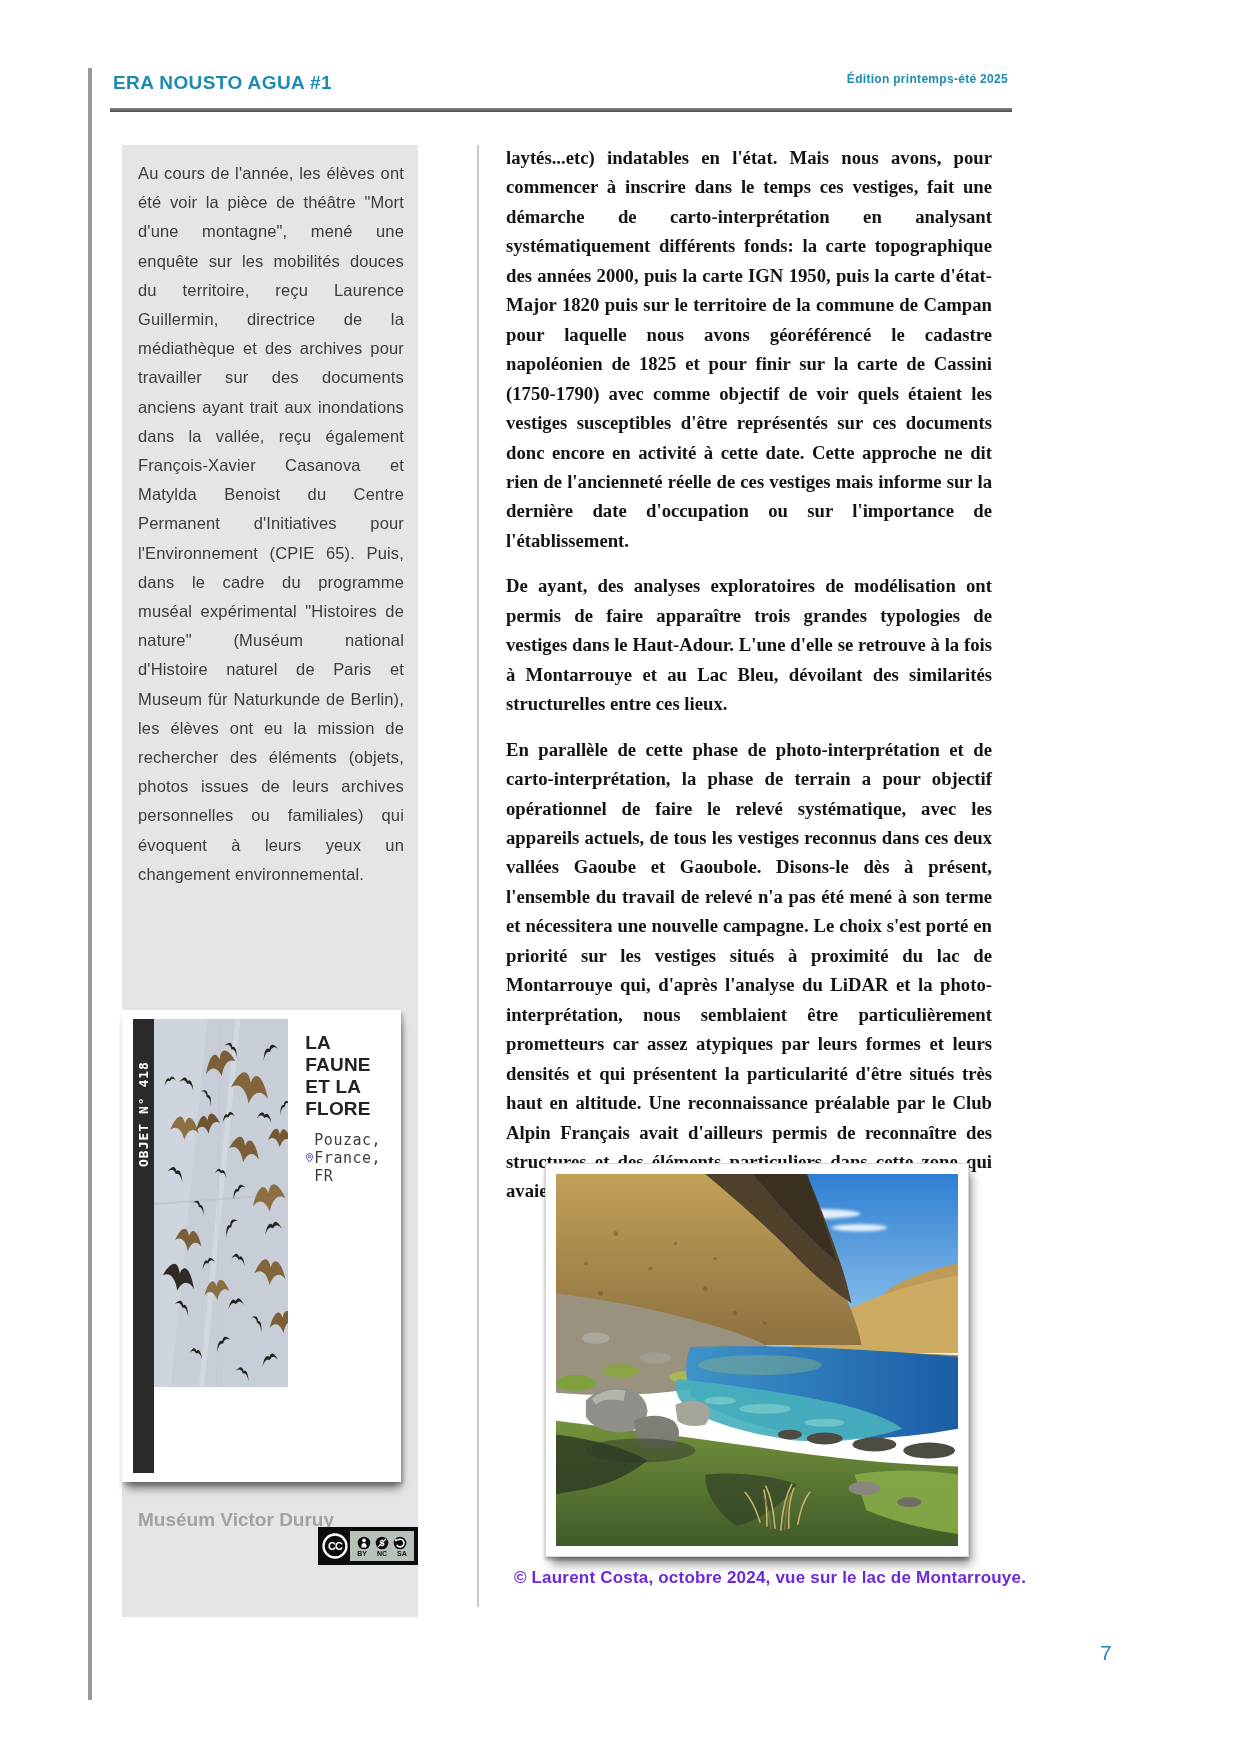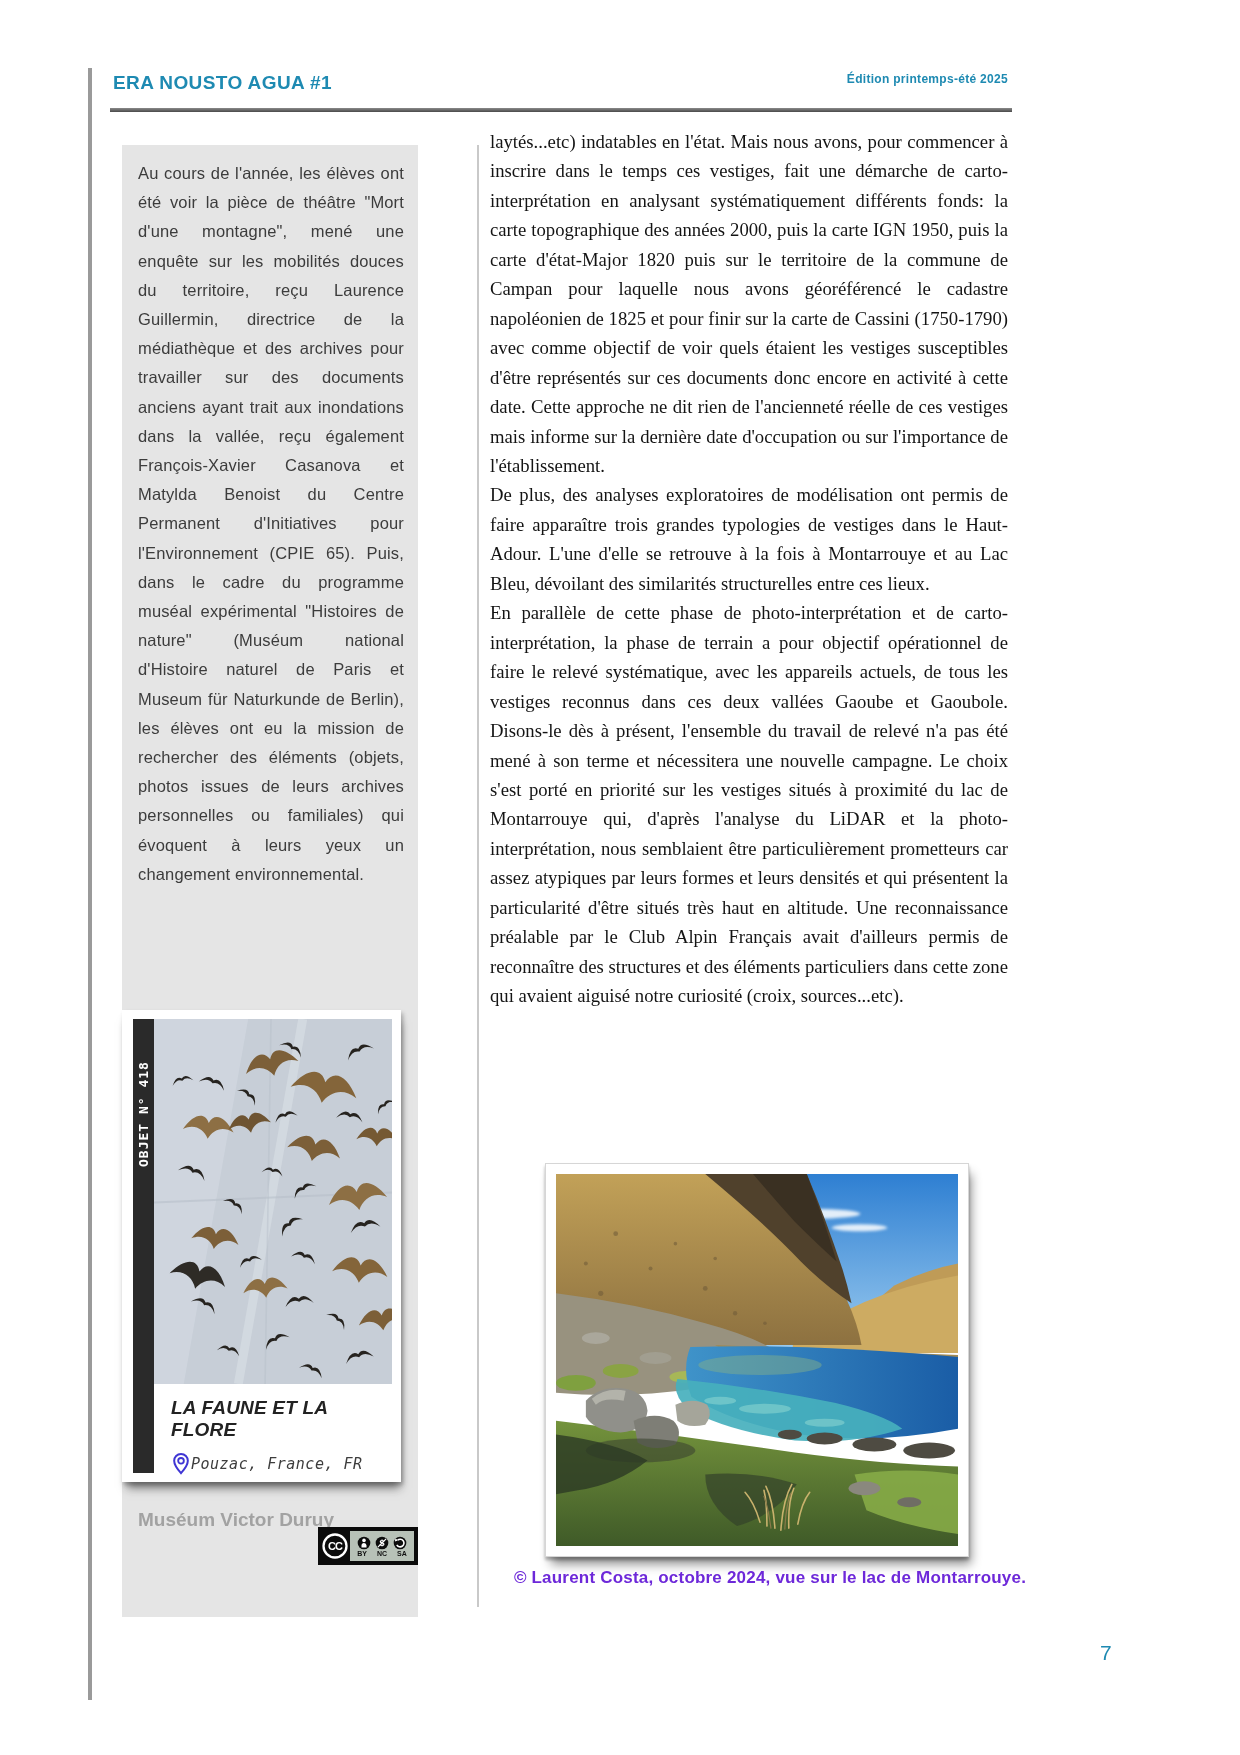--- a/index.html
+++ b/index.html
@@ -17,39 +17,39 @@
   .intro-text{position:absolute;left:16px;top:14px;width:266px;font-size:16.5px;line-height:29.2px;
               color:#3c3c3c;text-align:justify;letter-spacing:.15px;}
   .object-card{position:absolute;left:122px;top:1010px;width:279px;height:472px;background:#fff;
                padding:9px 9px 9px 11px;box-sizing:border-box;
                box-shadow:2px 3px 4px rgba(40,40,40,.3), 2px 9px 9px -3px rgba(30,30,30,.55);}
   .card-inner{display:flex;height:454px;}
   .card-strip{width:21px;background:#2a2a2a;position:relative;flex:none;}
   .strip-label{position:absolute;left:3px;top:148px;transform:rotate(-90deg);transform-origin:0 0;
                white-space:nowrap;color:#fff;font-family:"DejaVu Sans Mono",monospace;
                font-weight:bold;font-size:13px;letter-spacing:1px;}
-  .card-main{flex:1;display:flex;flex-direction:column;min-width:0;font-style:italic;}
+  .card-main{flex:1;display:flex;flex-direction:row;min-width:0;}
   .bird-img{height:368px;background:#c7ced7;}
   .bird-img svg{display:block;width:100%;height:100%;}
   .card-info{flex:1;padding:13px 0 0 17px;}
   .card-title{font-size:19px;font-weight:bold;color:#222;letter-spacing:.2px;}
   .card-loc{margin-top:11px;display:flex;align-items:center;gap:0;}
   .card-loc span{font-family:"DejaVu Sans Mono",monospace;font-size:15px;color:#3d3d3d;letter-spacing:.5px;}
   .credit{position:absolute;left:138px;top:1509px;font-size:19px;font-weight:bold;color:#a2a2a2;}
   .cc-badge{position:absolute;left:318px;top:1527px;width:100px;height:38px;background:#0b0b0b;
             border-radius:0;display:flex;align-items:center;box-sizing:border-box;padding:2px;}
   .cc-left{width:30px;display:flex;justify-content:center;flex:none;}
   .cc-right{flex:1;height:30px;background:#b7c1b7;margin-right:2px;display:flex;flex-direction:column;
             align-items:center;justify-content:center;}
   .cc-labels{display:flex;gap:10px;font-size:7px;font-weight:bold;color:#101010;line-height:7px;}
   
   .col-rule{position:absolute;left:477px;top:145px;width:2px;height:1462px;background:#c9c9c9;}
   .body-text{position:absolute;left:490px;top:127px;width:518px;font-family:"Liberation Serif",serif;
              font-size:18.7px;line-height:29.45px;color:#141414;text-align:justify;}
-  .body-text p{margin:0;}
+  .body-text p{margin:16px;font-weight:bold;}
   .lake-photo{position:absolute;left:545px;top:1163px;width:424px;height:394px;background:#fff;
               padding:10px;box-sizing:border-box;border:1px solid #d6d6d6;
               box-shadow:0 3px 3px rgba(0,0,0,.28), 4px 9px 10px -2px rgba(0,0,0,.45);}
   .lake-photo svg{display:block;width:100%;height:100%;}
   .photo-caption{position:absolute;left:480px;top:1568px;width:580px;text-align:center;
                  font-size:17px;font-weight:bold;color:#6d28d9;letter-spacing:.2px;}
   .page-num{position:absolute;left:1100px;top:1641px;font-size:21px;color:#1e8ab2;}
 </style>
 </head>
 <body>
@@ -160,21 +160,21 @@
         <span>NC</span>
         <span>SA</span>
       </div>
     </div>
   </div>
 
   <div class="col-rule"></div>
 
   <div class="body-text">
     <p>laytés...etc) indatables en l'état. Mais nous avons, pour commencer à inscrire dans le temps ces vestiges, fait une démarche de carto-interprétation en analysant systématiquement différents fonds: la carte topographique des années 2000, puis la carte IGN 1950, puis la carte d'état-Major 1820 puis sur le territoire de la commune de Campan pour laquelle nous avons géoréférencé le cadastre napoléonien de 1825 et pour finir sur la carte de Cassini (1750-1790) avec comme objectif de voir quels étaient les vestiges susceptibles d'être représentés sur ces documents donc encore en activité à cette date. Cette approche ne dit rien de l'ancienneté réelle de ces vestiges mais informe sur la dernière date d'occupation ou sur l'importance de l'établissement.</p>
-    <p>De plus, des analyses exploratoires de modélisation ont permis de faire apparaître trois grandes typologies de vestiges dans le Haut-Adour. L'une d'elle se retrouve à la fois à Montarrouye et au Lac Bleu, dévoilant des similarités structurelles entre ces lieux.</p>
+    <p>De ayant, des analyses exploratoires de modélisation ont permis de faire apparaître trois grandes typologies de vestiges dans le Haut-Adour. L'une d'elle se retrouve à la fois à Montarrouye et au Lac Bleu, dévoilant des similarités structurelles entre ces lieux.</p>
     <p>En parallèle de cette phase de photo-interprétation et de carto-interprétation, la phase de terrain a pour objectif opérationnel de faire le relevé systématique, avec les appareils actuels, de tous les vestiges reconnus dans ces deux vallées Gaoube et Gaoubole. Disons-le dès à présent, l'ensemble du travail de relevé n'a pas été mené à son terme et nécessitera une nouvelle campagne. Le choix s'est porté en priorité sur les vestiges situés à proximité du lac de Montarrouye qui, d'après l'analyse du LiDAR et la photo-interprétation, nous semblaient être particulièrement prometteurs car assez atypiques par leurs formes et leurs densités et qui présentent la particularité d'être situés très haut en altitude. Une reconnaissance préalable par le Club Alpin Français avait d'ailleurs permis de reconnaître des structures et des éléments particuliers dans cette zone qui avaient aiguisé notre curiosité (croix, sources...etc).</p>
   </div>
 
   <div class="lake-photo">
     <svg viewBox="0 0 404 374" preserveAspectRatio="none">
       <defs>
         <linearGradient id="gsky" x1="0" y1="0" x2="0" y2="1">
           <stop offset="0" stop-color="#2e7fd2"></stop>
             <stop offset="1" stop-color="#9ecdf0"></stop>
         </linearGradient>

